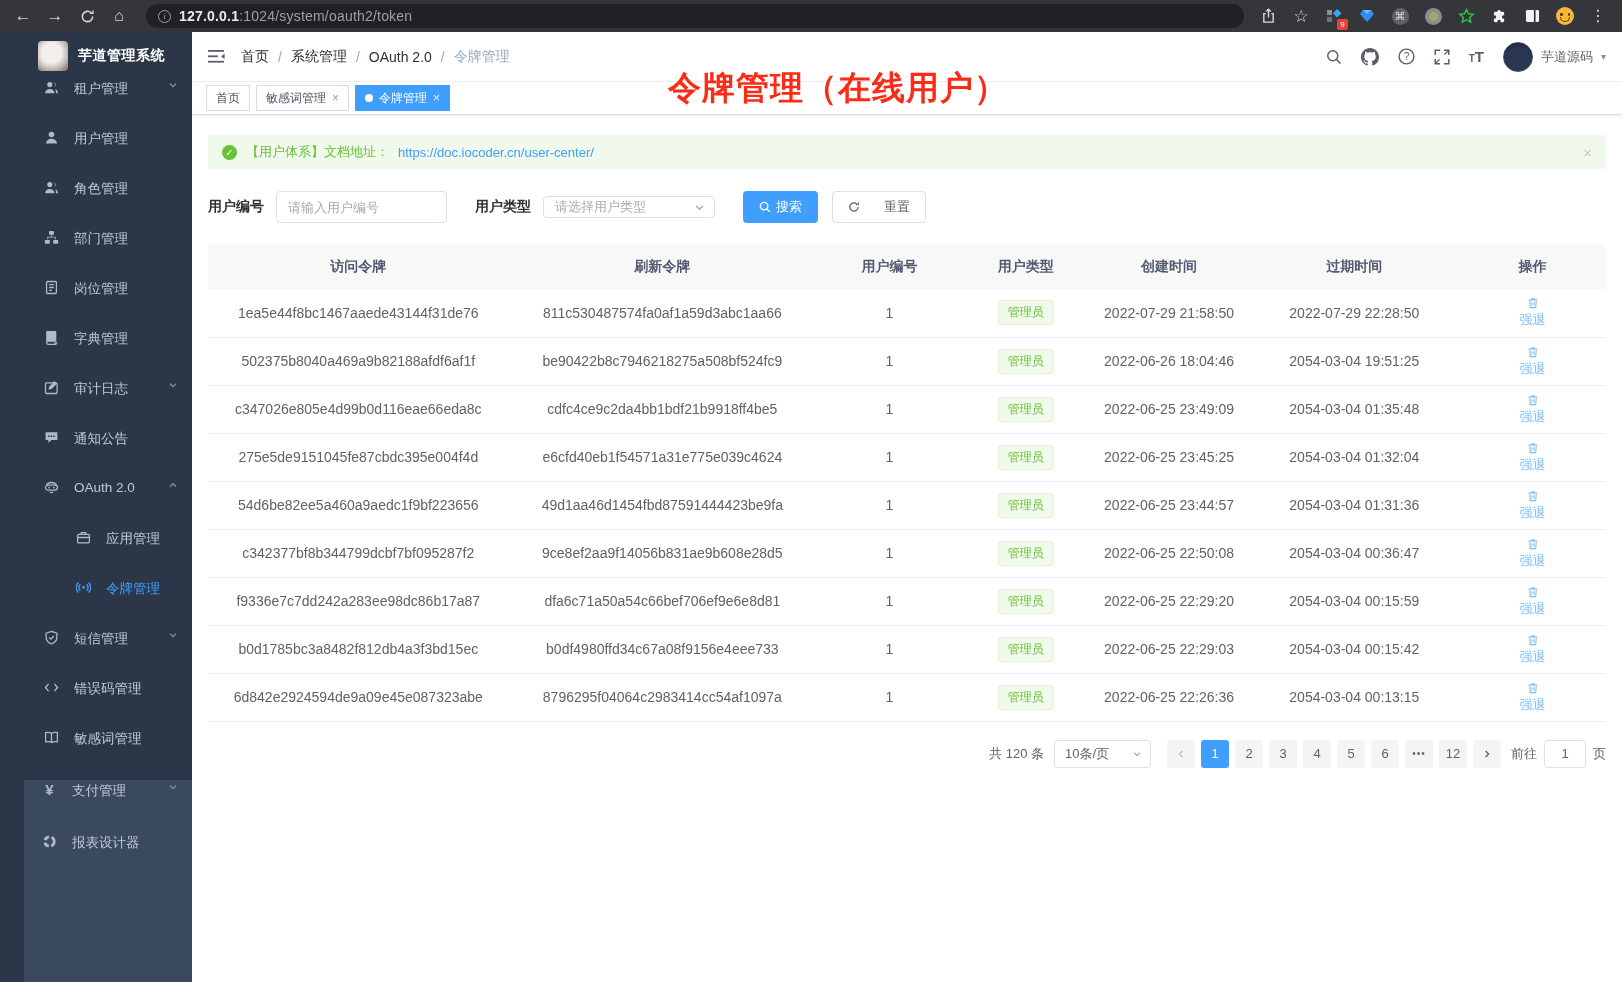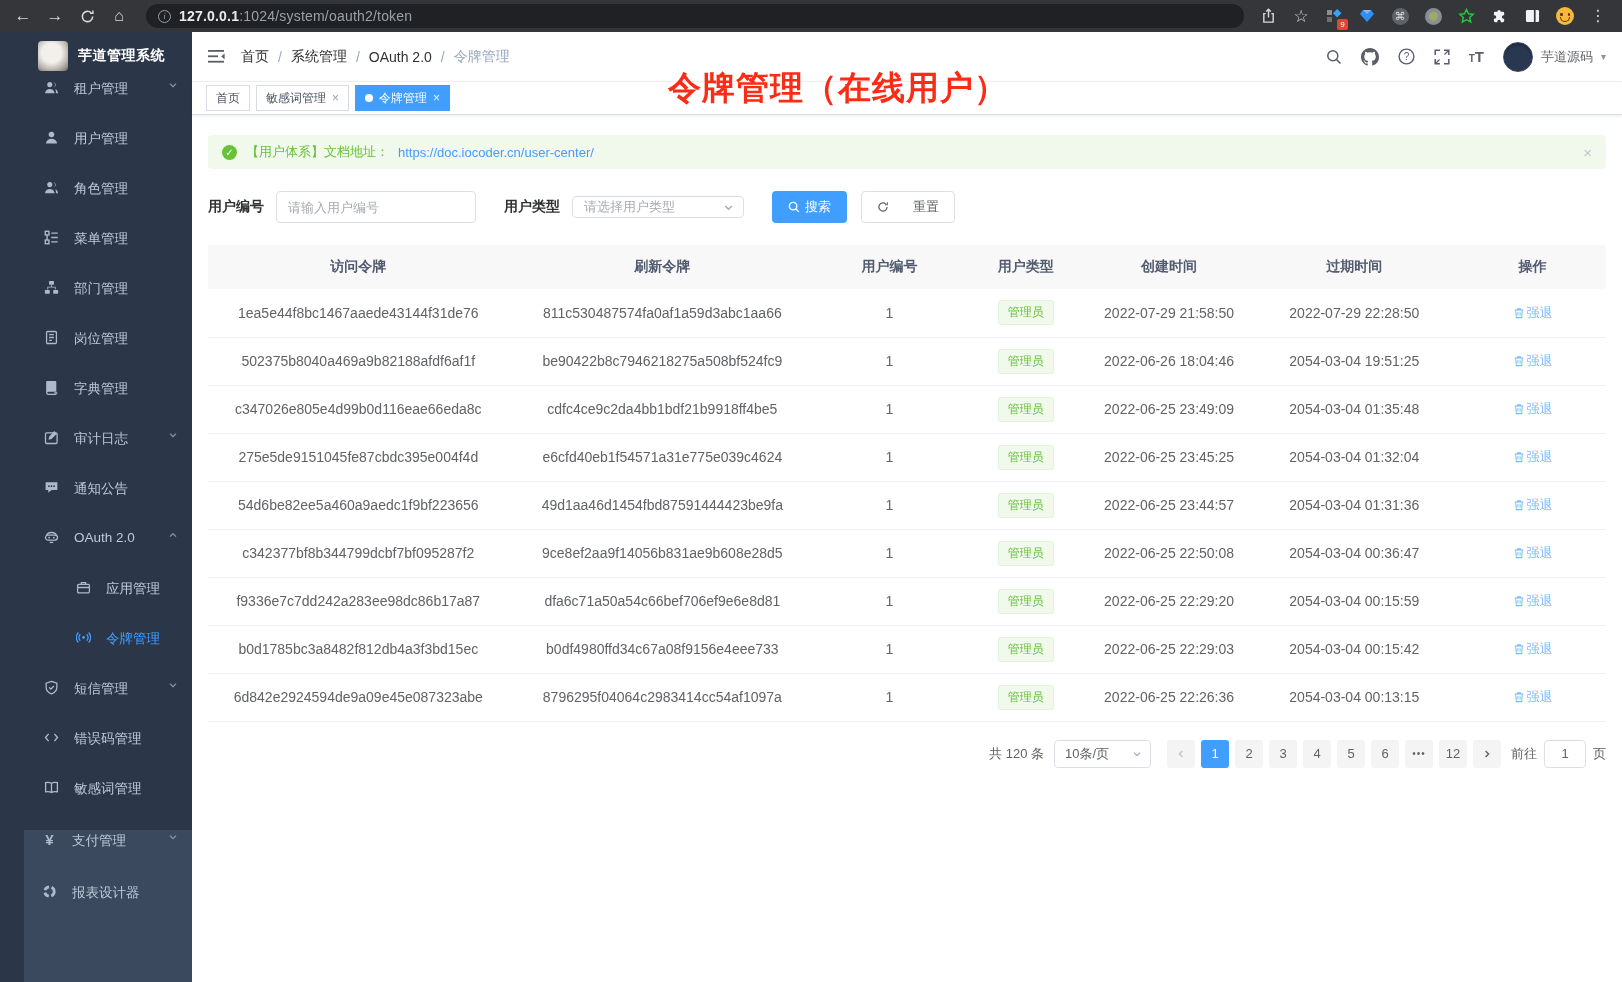--- a/index.html
+++ b/index.html
@@ -77,42 +77,42 @@
   
   .content { padding:20px 16px 0; flex:1; display:flex; flex-direction:column; }
   .alert { height:34px; background:#f0f9eb; border-radius:4px; display:flex; align-items:center; padding:0 14px; gap:9px; font-size:13px; color:#67c23a; flex-shrink:0; }
   .alert-check { width:15px; height:15px; border-radius:50%; background:#67c23a; color:#fff; font-size:10px; display:flex; align-items:center; justify-content:center; flex-shrink:0; }
   .alert a { color:#409eff; text-decoration:none; cursor:pointer; }
   .alert .close { margin-left:auto; color:#c0c4cc; font-size:15px; cursor:pointer; }
 
   
   .filters { display:flex; align-items:center; margin-top:22px; flex-shrink:0; }
   .f-label { font-size:14px; font-weight:bold; color:#303133; margin-right:12px; }
-  .f-input { width:200px; height:32px; border:1px solid #dcdfe6; border-radius:4px; padding:0 11px; font-size:13px; color:#606266; outline:none; font-family:inherit; }
+  .f-input { width:171px; height:32px; border:1px solid #dcdfe6; border-radius:4px; padding:0 11px; font-size:13px; color:#606266; outline:none; font-family:inherit; }
   .f-input::placeholder { color:#a8abb2; }
   .gap28 { width:28px; } .gap14 { width:14px; }
   .f-select { width:172px; height:22px; border:1px solid #dcdfe6; border-radius:4px; padding:0 9px 0 11px; font-size:13px; color:#a8abb2; display:flex; align-items:center; justify-content:space-between; cursor:pointer; background:#fff; }
   .chev-down { color:#a8abb2; display:flex; }
   .btn { height:32px; border-radius:4px; font-size:13px; display:inline-flex; align-items:center; gap:5px; padding:0 15px; cursor:pointer; border:1px solid transparent; font-family:inherit; }
   .btn-primary { background:#409eff; color:#fff; }
   .btn-plain { background:#fff; border-color:#dcdfe6; color:#606266;gap:24px; }
 
   
   .tokens-table { width:100%; border-collapse:collapse; margin-top:22px; font-size:14px; color:#606266; table-layout:fixed; }
   .tokens-table th { background:#f8f8f9; color:#515a6e; font-weight:bold; height:44px; text-align:center; font-size:14px; }
   .tokens-table td { height:48px; text-align:center; border-bottom:1px solid #ebeef5; overflow:hidden; white-space:nowrap; }
   .tokens-table th:nth-child(1), .tokens-table td:nth-child(1) { width:21.5%; }
   .tokens-table th:nth-child(2), .tokens-table td:nth-child(2) { width:22%; }
   .tokens-table th:nth-child(3), .tokens-table td:nth-child(3) { width:10.5%; }
   .tokens-table th:nth-child(4), .tokens-table td:nth-child(4) { width:9%; }
   .tokens-table th:nth-child(5), .tokens-table td:nth-child(5) { width:11.5%; }
   .tokens-table th:nth-child(6), .tokens-table td:nth-child(6) { width:15%; }
   .tokens-table th:nth-child(7), .tokens-table td:nth-child(7) { width:10.5%; }
   .tag-success { background:#f0f9eb; border:1px solid #e1f3d8; color:#67c23a; border-radius:3px; padding:3px 9px; font-size:12px; display:inline-block; }
-  .action-link { color:#79bbff; font-size:13px; display:inline-flex; align-items:center; gap:2px; cursor:pointer; text-decoration:none; }
+  .action-link { color:#79bbff; font-size:13px; display:inline-flex; align-items:center; gap:2px; cursor:pointer; text-decoration:none;flex-direction:column; }
   .action-link svg { width:12px; height:12px; }
 
   
   .pagination { display:flex; align-items:center; justify-content:flex-end; margin-top:18px; gap:10px; font-size:13px; color:#606266; flex-shrink:0; }
   .size-select { width:97px; height:28px; border:1px solid #dcdfe6; border-radius:4px; display:flex; align-items:center; justify-content:space-between; padding:0 8px 0 10px; cursor:pointer; color:#606266; }
   .pager { display:flex; align-items:center; gap:6px; margin-left:6px; }
   .pbtn { min-width:28px; height:28px; background:#f4f4f5; border-radius:3px; display:flex; align-items:center; justify-content:center; font-size:13px; color:#606266; cursor:pointer; padding:0 4px; }
   .pbtn.active { background:#409eff; color:#fff; }
   .pbtn.dis { color:#c0c4cc; }
   .pbtn.ellipsis { letter-spacing:1px; font-size:10px; }
@@ -243,30 +243,20 @@
       <div class="mi">
         <span class="ic">
             <svg viewBox="0 0 14 14" fill="currentColor">
               <circle cx="5.4" cy="4.3" r="2.4"></circle>
               <path d="M.9 12.3c.3-2.7 2.2-4 4.5-4s4.2 1.3 4.5 4z"></path>
               <path d="M9 2.2a2.4 2.4 0 0 1 .6 4.5 3.4 3.4 0 0 0-.6-4.5z"></path>
               <path d="M10.6 8.6c1.5.6 2.3 1.8 2.5 3.7h-2a6.5 6.5 0 0 0-.5-3.7z"></path>
             </svg>
           </span>
         <span>角色管理</span>
-      </div>
-      <div class="mi">
-        <span class="ic">
-            <svg viewBox="0 0 14 14" fill="none" stroke="currentColor" stroke-width="1.3">
-              <rect x="1.2" y="1.2" width="3.4" height="3.4"></rect>
-              <rect x="1.2" y="9.4" width="3.4" height="3.4"></rect>
-              <path d="M6.8 2.9h6M6.8 11.1h6M6.8 7h6M2.9 4.6v4.8"></path>
-            </svg>
-          </span>
-        <span>菜单管理</span>
       </div>
       <div class="mi">
         <span class="ic">
             <svg viewBox="0 0 14 14" fill="currentColor">
               <rect x="4.7" y="1" width="4.6" height="3.4" rx=".6"></rect>
               <rect x="0.8" y="9.4" width="4.6" height="3.4" rx=".6"></rect>
               <rect x="8.6" y="9.4" width="4.6" height="3.4" rx=".6"></rect>
               <path d="M6.6 4.4h.8v1.8h3.5v2.6h-.8V7H3.9v1.8h-.8V6.2h3.5z"></path>
             </svg>
           </span>

